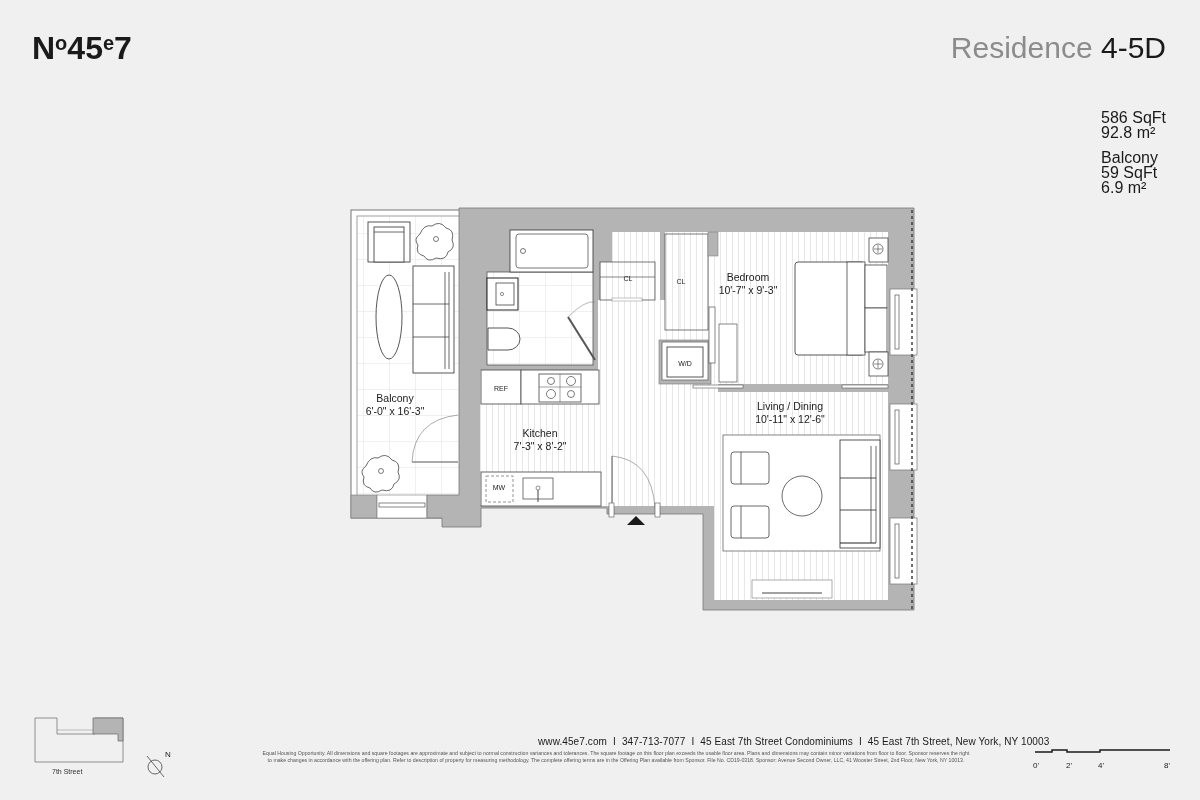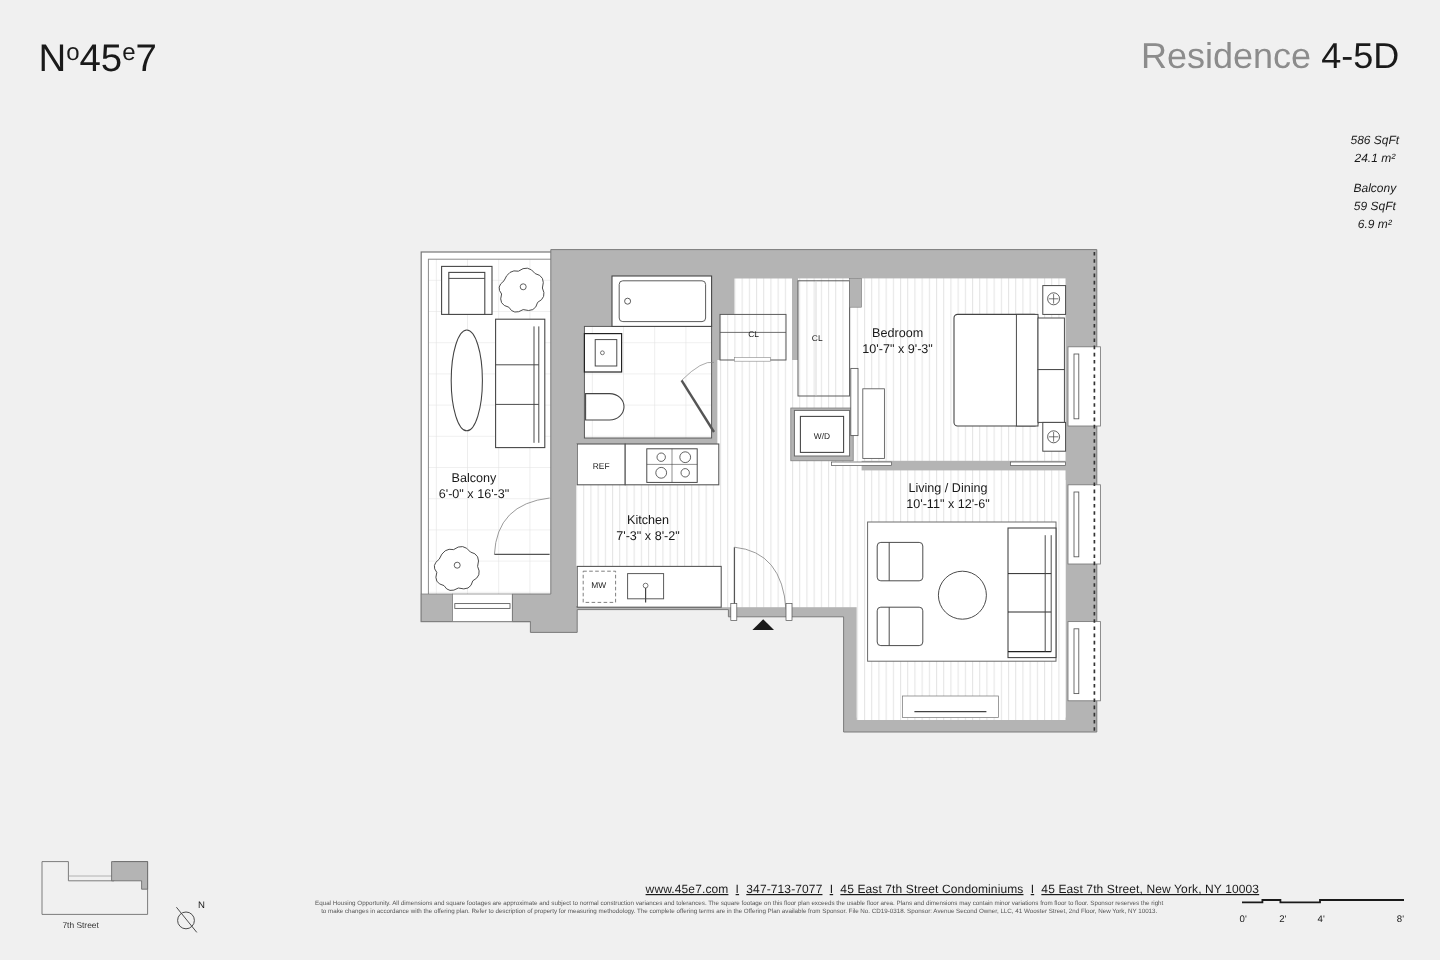--- a/index.html
+++ b/index.html
@@ -1,41 +1,41 @@
 <!DOCTYPE html>
 <html><head>
 <meta charset="utf-8">
 <style>
   html,body{margin:0;padding:0;}
   body{width:1200px;height:800px;background:#f0f0f0;position:relative;overflow:hidden;font-family:"Liberation Sans",sans-serif;color:#1a1a1a;}
-  .logo{position:absolute;left:32px;top:30px;font-size:32px;font-weight:400;letter-spacing:0px;color:#1a1a1a;}
+  .logo{position:absolute;left:32px;top:30px;font-size:32px;font-weight:700;letter-spacing:0px;color:#1a1a1a;}
   .logo sup{font-size:20px;vertical-align:9px;}
   .title{position:absolute;right:34px;top:32px;text-align:right;font-size:30px;line-height:32px;color:#8c8c8c;}
   .title .unit{color:#1a1a1a;}
-  .stats{position:absolute;right:34px;top:110px;text-align:center;font-size:10px;line-height:15px;color:#1a1a1a;font-style:italic;}
+  .stats{position:absolute;right:34px;top:110px;text-align:left;font-size:16px;line-height:15px;color:#1a1a1a;}
   .stats .gap{height:10px;}
   .plan{position:absolute;left:0;top:0;}
-  .footer-contact{position:absolute;left:538px;top:736px;font-size:10px;color:#1a1a1a;white-space:nowrap;letter-spacing:0.1px;text-decoration:underline;}
+  .footer-contact{position:absolute;left:538px;top:736px;font-size:10px;color:#1a1a1a;white-space:nowrap;letter-spacing:0.1px;}
   .footer-contact .sep{margin:0 6px;}
   .disclaimer{position:absolute;left:205px;top:750px;width:822px;font-size:5.2px;line-height:7px;color:#555;text-align:center;}
   .keyplan-label{position:absolute;left:52px;top:768px;font-size:7px;color:#333;}
   .scale-label{position:absolute;top:761px;font-size:8px;color:#1a1a1a;}
 </style>
 </head>
 <body>
 
 <div class="logo"><span>N</span><sup>o</sup><span>45</span><sup>e</sup><span>7</span></div>
 
 <div class="title">
   <div><span>Residence</span> <span class="unit">4-5D</span></div>
 </div>
 
 <div class="stats">
   <div>586 SqFt</div>
-  <div>24.1 m²</div>
+  <div>92.8 m²</div>
   <div class="gap"></div>
   <div>Balcony</div>
   <div>59 SqFt</div>
   <div>6.9 m²</div>
 </div>
 
 <svg class="plan" width="1200" height="800" viewBox="0 0 1200 800" xmlns="http://www.w3.org/2000/svg">
   <defs>
     <pattern id="wood" x="0" y="0" width="6" height="10" patternUnits="userSpaceOnUse">
       <rect width="6" height="10" fill="#ffffff"></rect>

